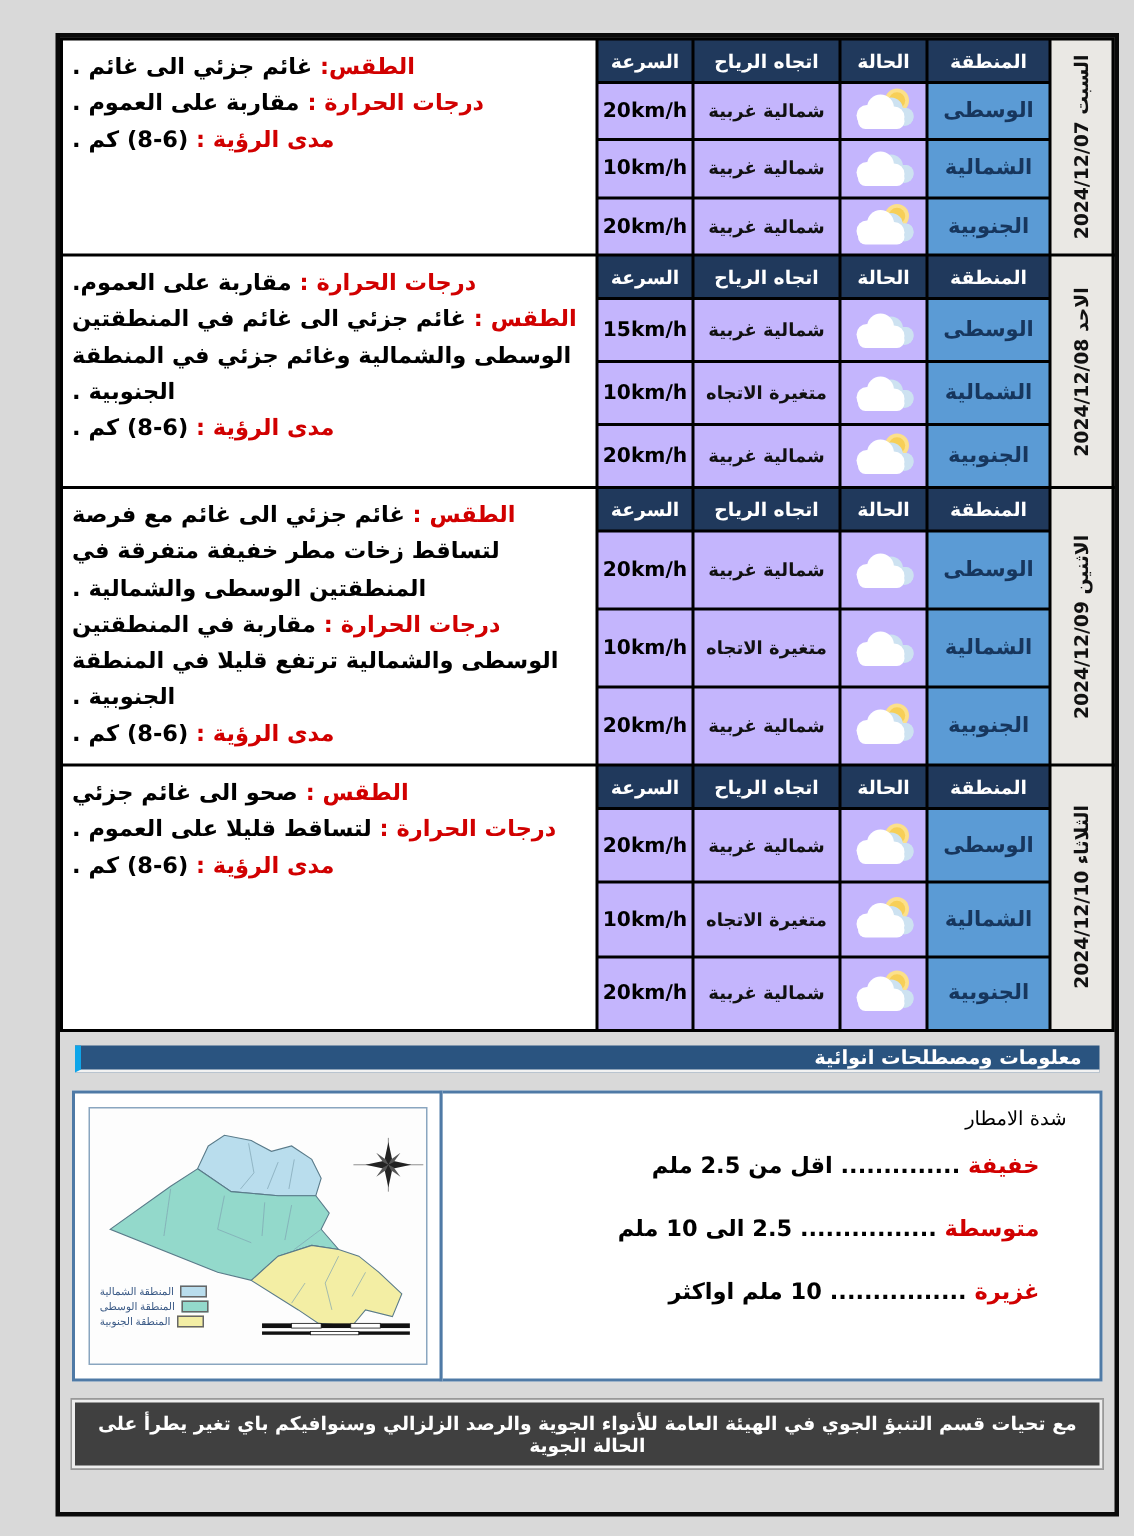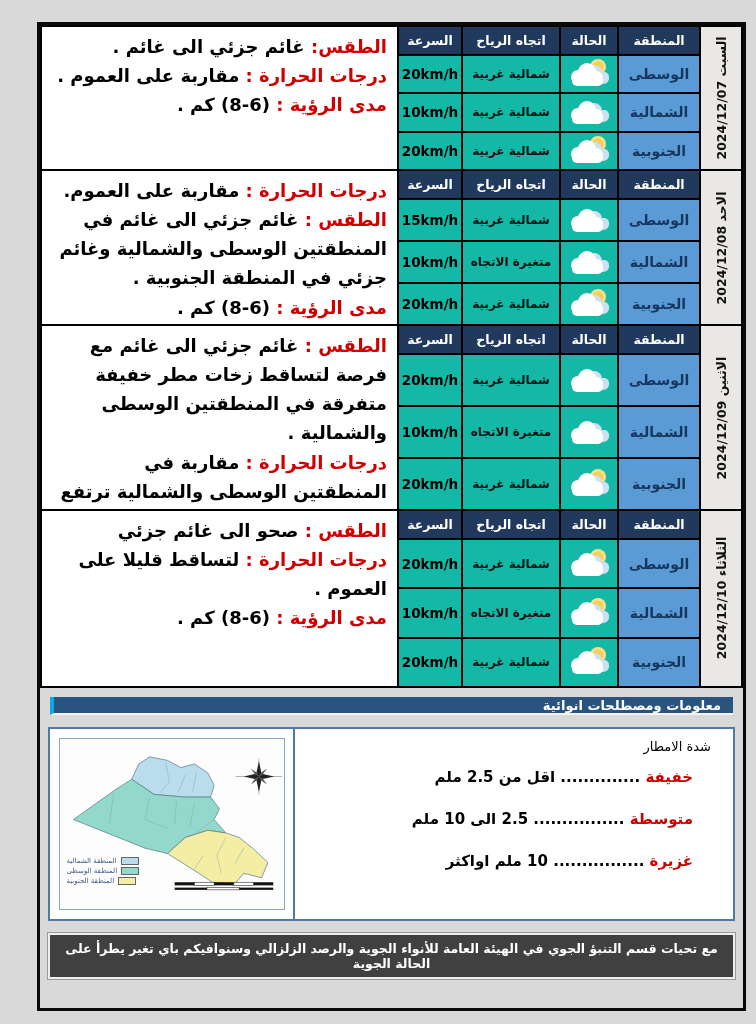--- a/index.html
+++ b/index.html
@@ -23,34 +23,34 @@
     grid-template-columns:40px 80px 56px 96px 62px 1fr;
     grid-template-rows:27px 1fr 1fr 1fr;
     gap:2px;background:#000;border:2px solid #000;
     width:100%;
   }
   .sec + .sec{margin-top:-2px;}
   .s1{height:146px}.s2{height:157px}.s3{height:187px}.s4{height:179px}
   .cell{display:flex;align-items:center;justify-content:center;}
   .h{background:#20395c;color:#ffffff;font-weight:bold;font-size:12.5px;}
   .region{background:#5b9bd5;color:#17365d;font-weight:bold;font-size:14px;}
-  .grey{background:#14b8a6;}
+  .grey{background:#c4b5fd;}
   .wind{font-weight:bold;font-size:12px;color:#111;}
   .speed{font-weight:bold;font-size:13.5px;color:#000;direction:ltr;}.c2{grid-column:2}.c3{grid-column:3}.c4{grid-column:4}.c5{grid-column:5}
   .r1{grid-row:1}.r2{grid-row:2}.r3{grid-row:3}.r4{grid-row:4}
   .day{grid-column:1;grid-row:1/5;background:#eae8e4;position:relative;}
   .day span{
     position:absolute;top:50%;left:50%;
     transform:translate(-50%,-50%) rotate(-90deg);
     white-space:nowrap;font-weight:bold;font-size:12.5px;color:#111;
   }
   .desc{
     grid-column:6;grid-row:1/5;background:#ffffff;
-    padding:5px 10px 5px 6px;direction:rtl;text-align:right;
-    font-size:18px;font-weight:bold;line-height:1.62;color:#000;
+    padding:5px 10px 5px 6px;direction:rtl;text-align:left;
+    font-size:15px;font-weight:bold;line-height:1.62;color:#000;
     display:block;
   }
   .lbl{color:#d10000;}
   
   .wicon{width:52px;height:34px;display:inline-block;}
   .wicon[data-icon="cloud-icon"] .sun-g{display:none;}
   
   .infobar{
     box-sizing:border-box;
     margin:9px 10px 12px 10px;height:18px;
@@ -71,21 +71,21 @@
   .rain-item .lbl{color:#d10000;}
   .mapbox{
     box-sizing:border-box;width:247px;margin-right:-2px;
     background:#fff;border:2px solid #4f7aa6;
     display:flex;align-items:center;justify-content:center;
   }
   .mapinner{
     box-sizing:border-box;width:226px;height:172px;
     border:1px solid #8aa6c0;background:#fdfdfd;position:relative;
   }
-  .maplegend{position:absolute;left:7px;bottom:22px;}
+  .maplegend{position:absolute;left:7px;bottom:22px;font-family:Liberation Serif, serif;}
   .mlrow{display:flex;align-items:center;direction:rtl;justify-content:flex-end;margin-bottom:2px;}
   .mlsw{width:16px;height:6px;border:1px solid #666;margin-left:4px;display:inline-block;}
   .mllab{font-size:7px;color:#3b5a86;white-space:nowrap;}
   
   .footer{
     box-sizing:border-box;
     margin:12px 8px 0 8px;height:46px;
     background:#404040;border:2px solid #eeeeee;outline:1px solid #999;
     color:#fff;font-weight:bold;font-size:12.5px;
     display:flex;align-items:center;justify-content:center;

